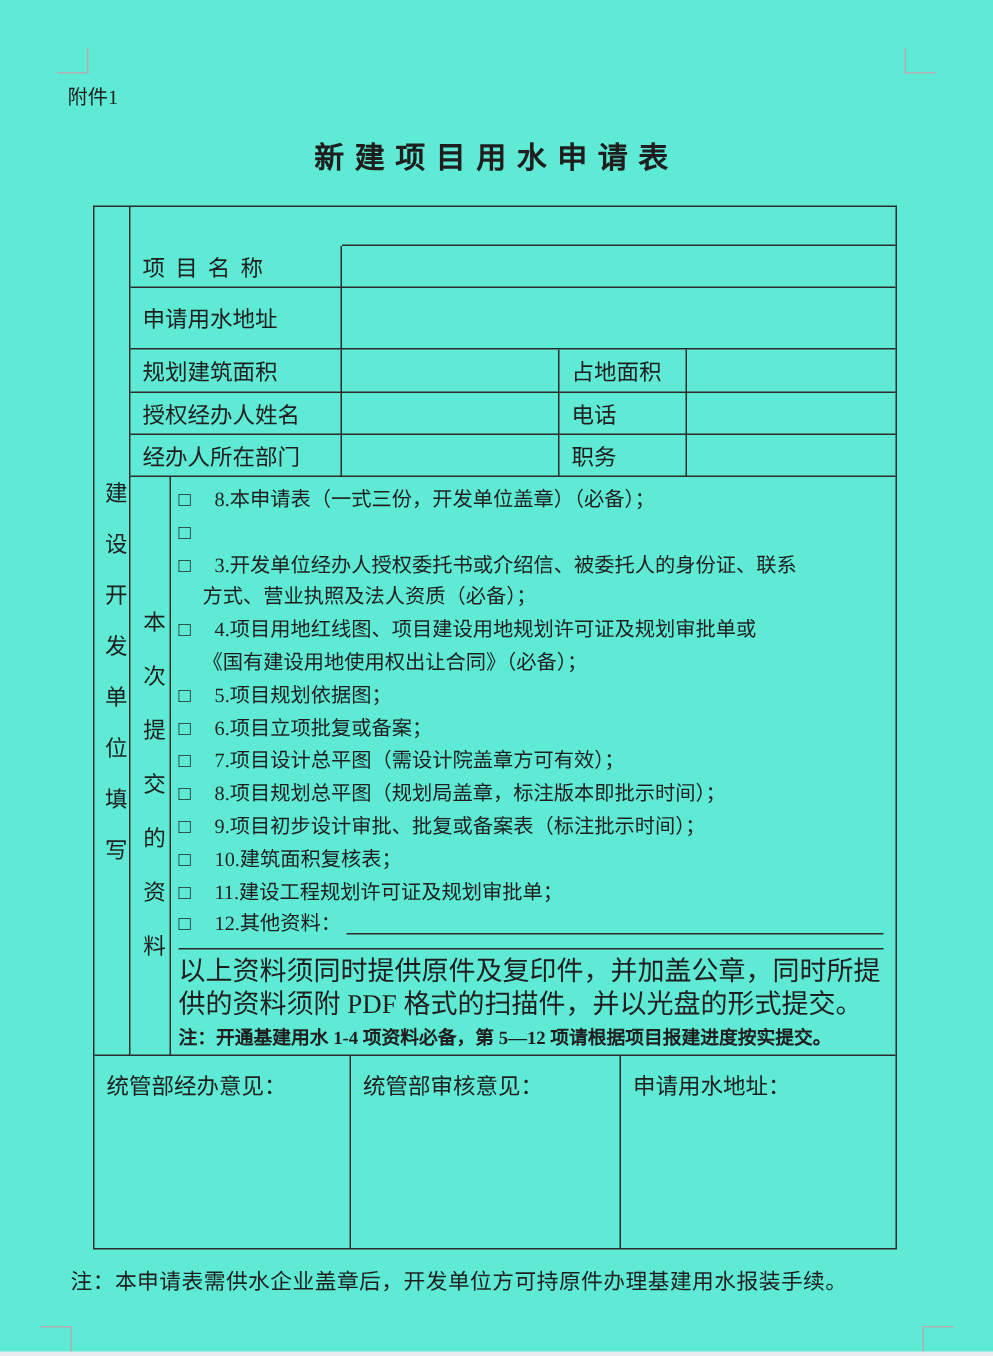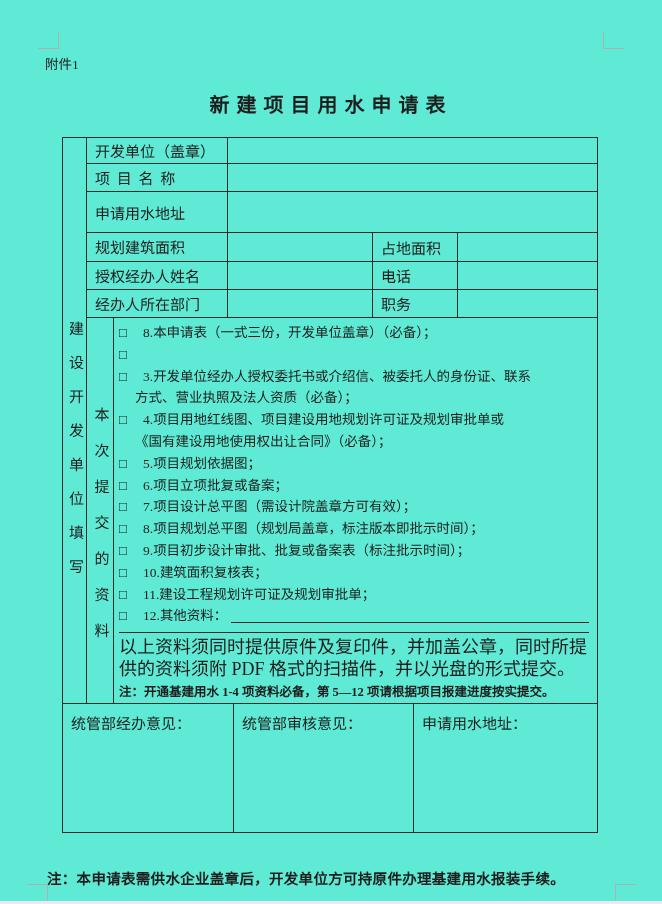--- a/index.html
+++ b/index.html
@@ -56,21 +56,21 @@
   .cont{padding-left:16px;line-height:21.8px;}
   .fill{flex:1;border-bottom:1px solid var(--line);margin:0 2px 4px 4px;}
   .rule{border-top:1px solid var(--line);margin:5px 2px 4px 0;}
   .note{font-size:18px;line-height:21.5px;margin:1px 0 0;width:472px;}
   .note-b{font-size:12.5px;font-weight:bold;line-height:20px;margin:2px 0 0;white-space:nowrap;}
 
   .op-label{display:block;padding:8px 0 0 8px;font-size:15px;}
 
   .footer-note{
     position:absolute;left:47px;top:842px;
-    font-size:14.5px;font-weight:bold;letter-spacing:0.3px;margin-top:25px;
+    font-size:14.5px;font-weight:normal;letter-spacing:0.3px;
   }
 </style>
 </head>
 <body>
 
 <div class="page">
 
   <div class="mark tl"></div>
   <div class="mark tr"></div>
   <div class="mark bl"></div>
@@ -78,21 +78,20 @@
 
   <div class="attachment">附件1</div>
   <h1 class="title">新建项目用水申请表</h1>
 
   <div class="tbl">
 
     <div class="cell vcell br bb" style="left:0;top:0;width:24px;height:566px;">
       <span class="vtext outer">建设开发单位填写</span>
     </div>
 
-    <div class="cell lbl br bb" style="left:24px;top:0;width:141px;height:26px;">开发单位（盖章）</div>
     <div class="cell bb" style="left:165px;top:0;width:369px;height:26px;"></div>
 
     <div class="cell lbl br bb" style="left:24px;top:26px;width:141px;height:28px;letter-spacing:1.5px;">项 目 名 称</div>
     <div class="cell bb" style="left:165px;top:26px;width:369px;height:28px;"></div>
 
     <div class="cell lbl br bb" style="left:24px;top:54px;width:141px;height:41px;">申请用水地址</div>
     <div class="cell bb" style="left:165px;top:54px;width:369px;height:41px;"></div>
 
     <div class="cell lbl br bb" style="left:24px;top:95px;width:141px;height:29px;font-family:Liberation Mono, monospace;">规划建筑面积</div>
     <div class="cell br bb" style="left:165px;top:95px;width:145px;height:29px;"></div>

